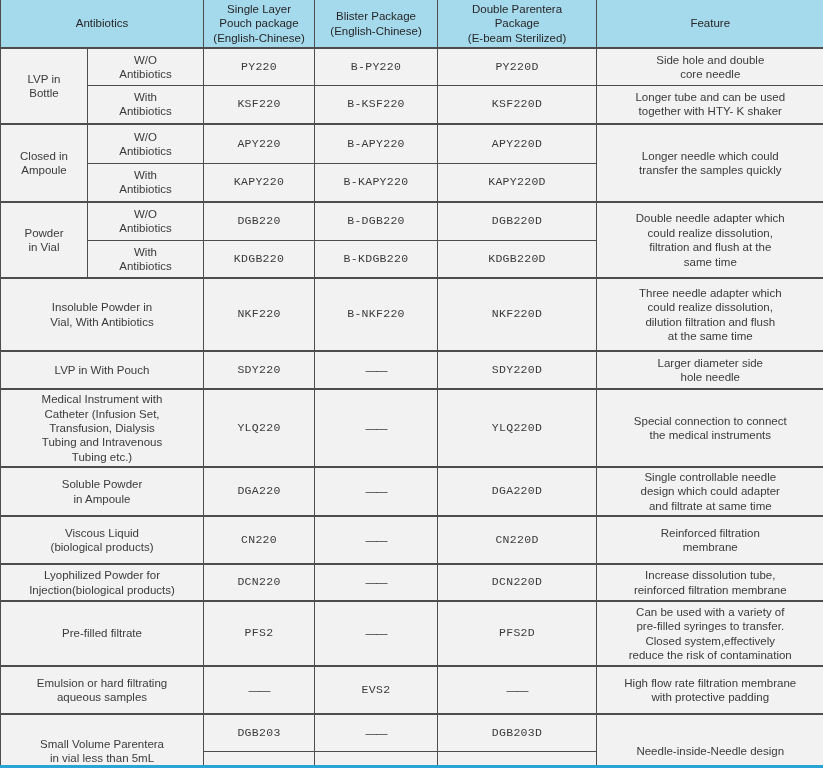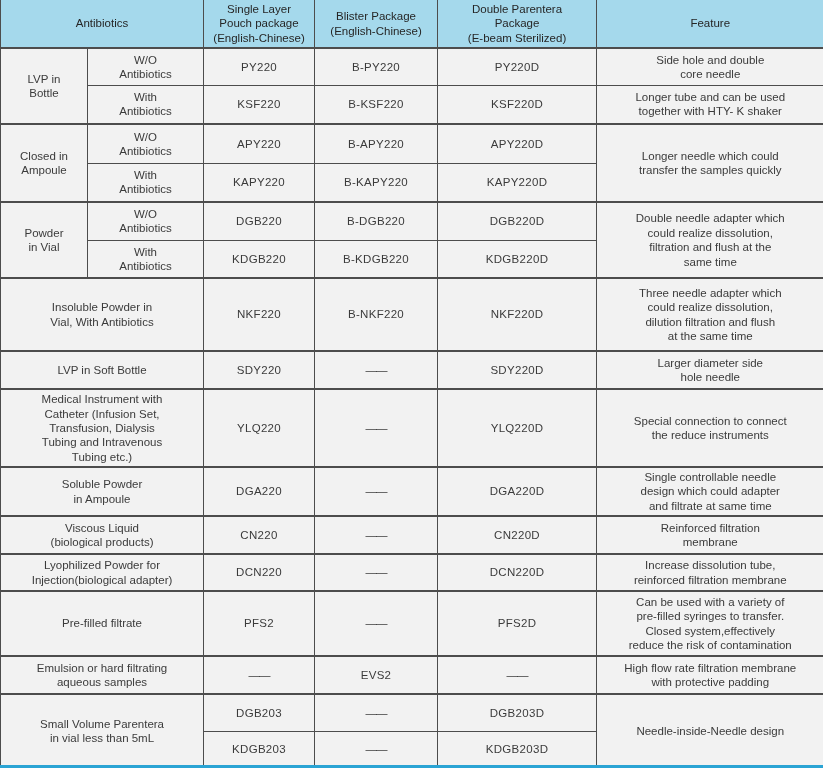--- a/index.html
+++ b/index.html
@@ -31,31 +31,31 @@
     overflow: hidden;
   }
   table.spec td:last-child { border-right: none; text-align: center; }
   tr.hdr td {
     background: #a5d9ec;
     border-top: none;
     border-bottom-width: 2px;
     color: #262626;
   }
   tr.gs td { border-top-width: 2px; }
-  .code { letter-spacing: 0.3px; }
+  .code { letter-spacing: 0.3px; font-family: Liberation Mono, monospace; }
   .dash { color: #4a4a4a; letter-spacing: -1px; }
   .bottom-line {
     position: absolute;
     left: 0; right: 0; bottom: 0;
     height: 3px;
     background: #2ba4d4;
   }
   
   .h42{height:42px}.h37{height:37px}.h39{height:39px}.h38{height:38px}
-  .h73{height:73px}.h74{height:74px}.h53{height:47px}.h40{height:38px}
+  .h73{height:73px}.h74{height:74px}.h53{height:47px}.h40{height:48px}
   .h65{height:65px}.h36{height:36px}
 </style>
 </head>
 <body>
 
 <div class="page">
   <table class="spec">
     <colgroup>
       <col style="width:87px">
         <col style="width:116px">
@@ -142,38 +142,38 @@
 Vial, With Antibiotics</td>
         <td class="code">NKF220</td>
         <td class="code">B-NKF220</td>
         <td class="code">NKF220D</td>
         <td>Three needle adapter which
 could realize dissolution,
 dilution filtration and flush
 at the same time</td>
       </tr>
       <tr class="gs h38">
-        <td colspan="2">LVP in Soft Bottle</td>
+        <td colspan="2">LVP in With Pouch</td>
         <td class="code">SDY220</td>
         <td class="dash">——</td>
         <td class="code">SDY220D</td>
         <td>Larger diameter side
 hole needle</td>
       </tr>
       <tr class="gs h74">
         <td colspan="2">Medical Instrument with
 Catheter (Infusion Set,
 Transfusion, Dialysis
 Tubing and Intravenous
 Tubing etc.)</td>
         <td class="code">YLQ220</td>
         <td class="dash">——</td>
         <td class="code">YLQ220D</td>
         <td>Special connection to connect
-the reduce instruments</td>
+the medical instruments</td>
       </tr>
       <tr class="gs h53">
         <td colspan="2">Soluble Powder
 in Ampoule</td>
         <td class="code">DGA220</td>
         <td class="dash">——</td>
         <td class="code">DGA220D</td>
         <td>Single controllable needle
 design which could adapter
 and filtrate at same time</td>
@@ -182,21 +182,21 @@
         <td colspan="2">Viscous Liquid
 (biological products)</td>
         <td class="code">CN220</td>
         <td class="dash">——</td>
         <td class="code">CN220D</td>
         <td>Reinforced filtration
 membrane</td>
       </tr>
       <tr class="gs h37">
         <td colspan="2">Lyophilized Powder for
-Injection(biological adapter)</td>
+Injection(biological products)</td>
         <td class="code">DCN220</td>
         <td class="dash">——</td>
         <td class="code">DCN220D</td>
         <td>Increase dissolution tube,
 reinforced filtration membrane</td>
       </tr>
       <tr class="gs h65">
         <td colspan="2">Pre-filled filtrate</td>
         <td class="code">PFS2</td>
         <td class="dash">——</td>

